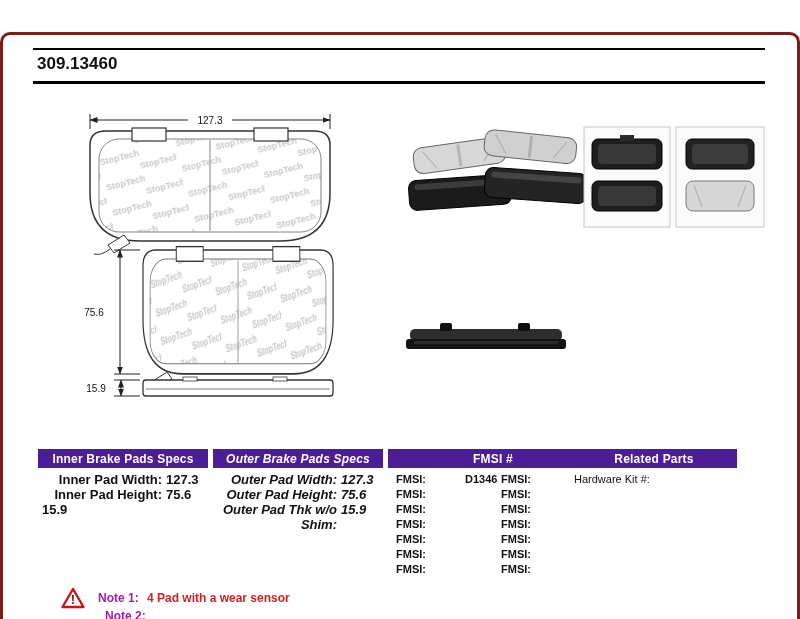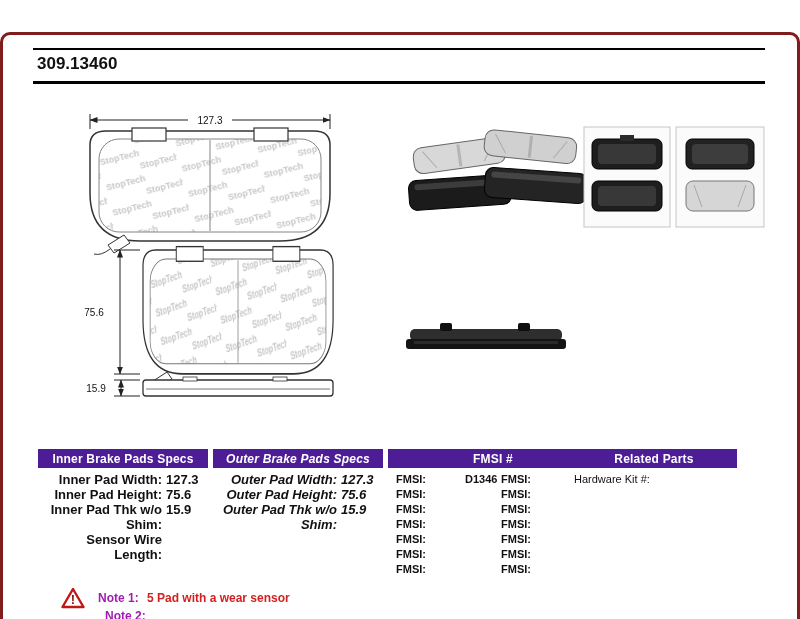--- a/index.html
+++ b/index.html
@@ -164,26 +164,21 @@
     <div class="rows">
       <div class="spec-row">
         <span class="spec-label">Inner Pad Width:</span>
         <span class="spec-value">127.3</span>
       </div>
       <div class="spec-row">
         <span class="spec-label">Inner Pad Height:</span>
         <span class="spec-value">75.6</span>
       </div>
       <div class="spec-row">
-        <span class="spec-label">Inner Pad Thk w/o Shim:</span>
         <span class="spec-value">15.9</span>
-      </div>
-      <div class="spec-row">
-        <span class="spec-label">Sensor Wire Length:</span>
-        <span class="spec-value"></span>
       </div>
     </div>
   </div>
 
   <div class="col" id="col-outer">
     <div class="th">Outer Brake Pads Specs</div>
     <div class="rows">
       <div class="spec-row">
         <span class="spec-label">Outer Pad Width:</span>
         <span class="spec-value">127.3</span>
@@ -241,16 +236,16 @@
         <span></span>
       </div>
     </div>
   </div>
 
   <svg class="warning-triangle" width="24" height="22" viewBox="0 0 24 22" xmlns="http://www.w3.org/2000/svg">
     <path d="M12,2 L22.5,20 L1.5,20 Z" fill="#fff" stroke="#c01818" stroke-width="2.4" stroke-linejoin="round"></path>
     <text x="12" y="17" text-anchor="middle" font-size="13" font-weight="bold" fill="#8c1010">!</text>
   </svg>
   <div class="note-label" id="note1-label">Note 1:</div>
-  <div class="note-red">5 Pad with a wear sensor</div>
+  <div class="note-red">4 Pad with a wear sensor</div>
   <div class="note-label" id="note2-label">Note 2:</div>
 
 </div>
 
 </body></html>

